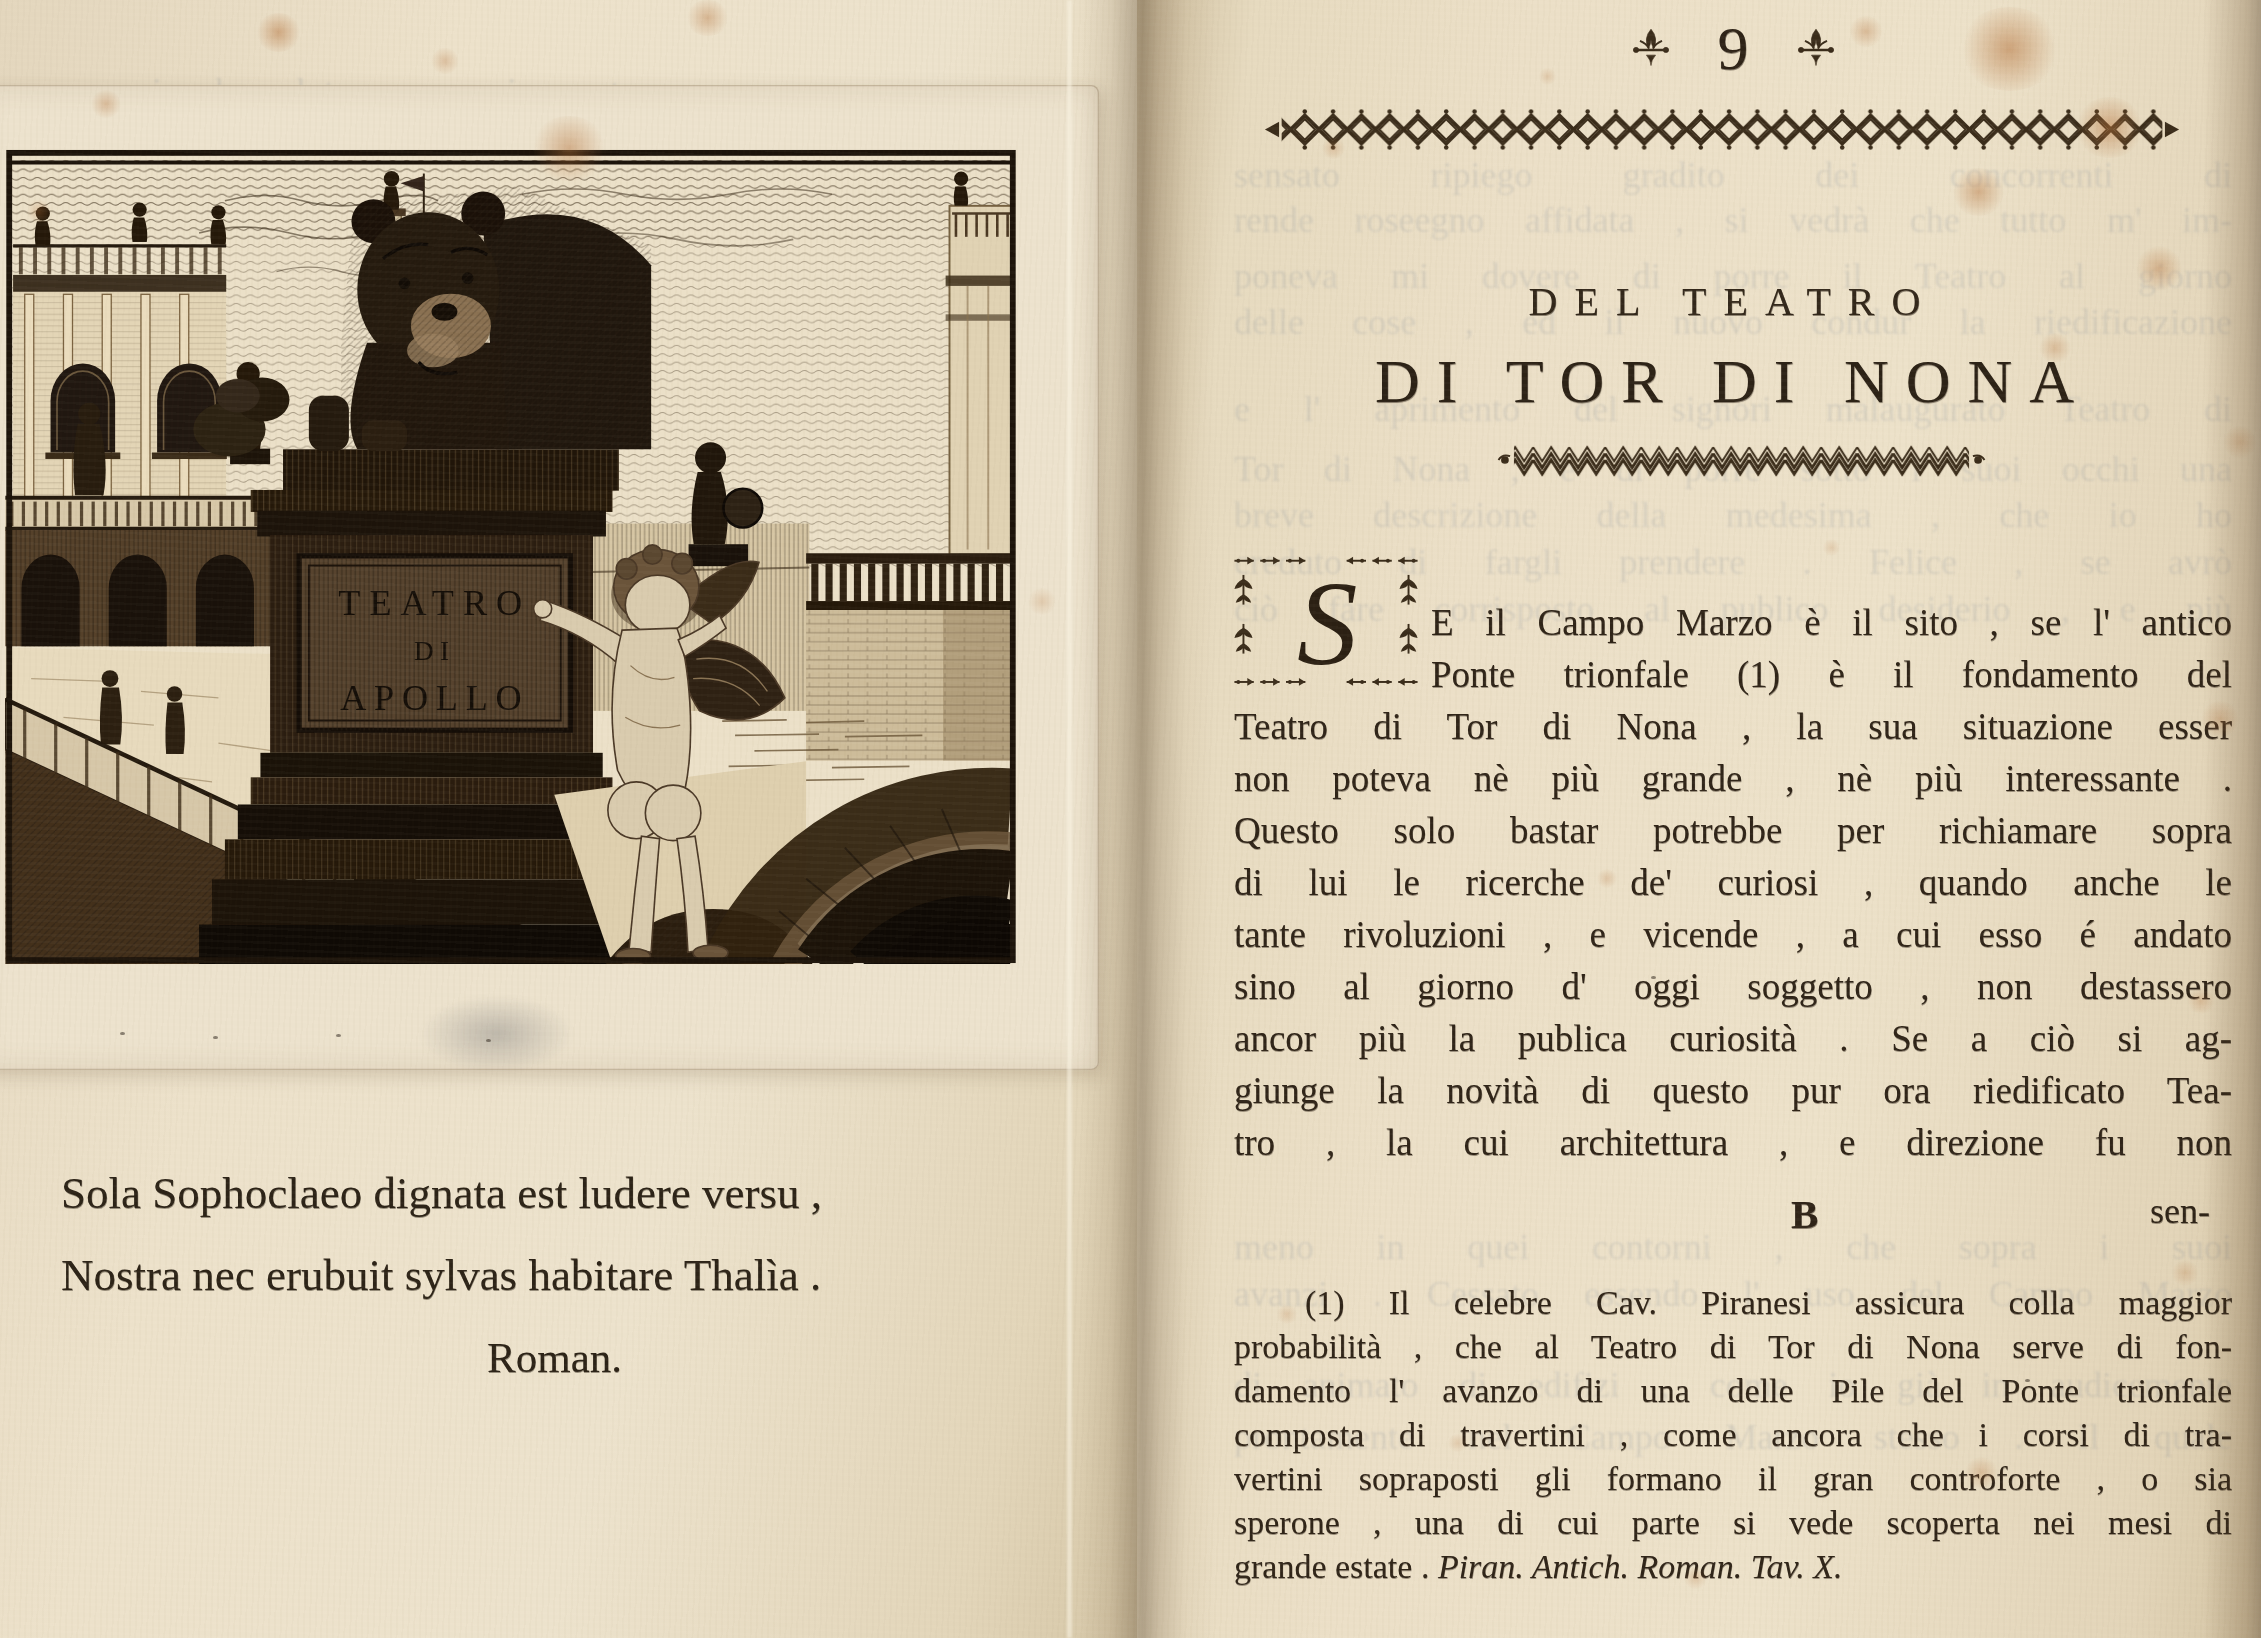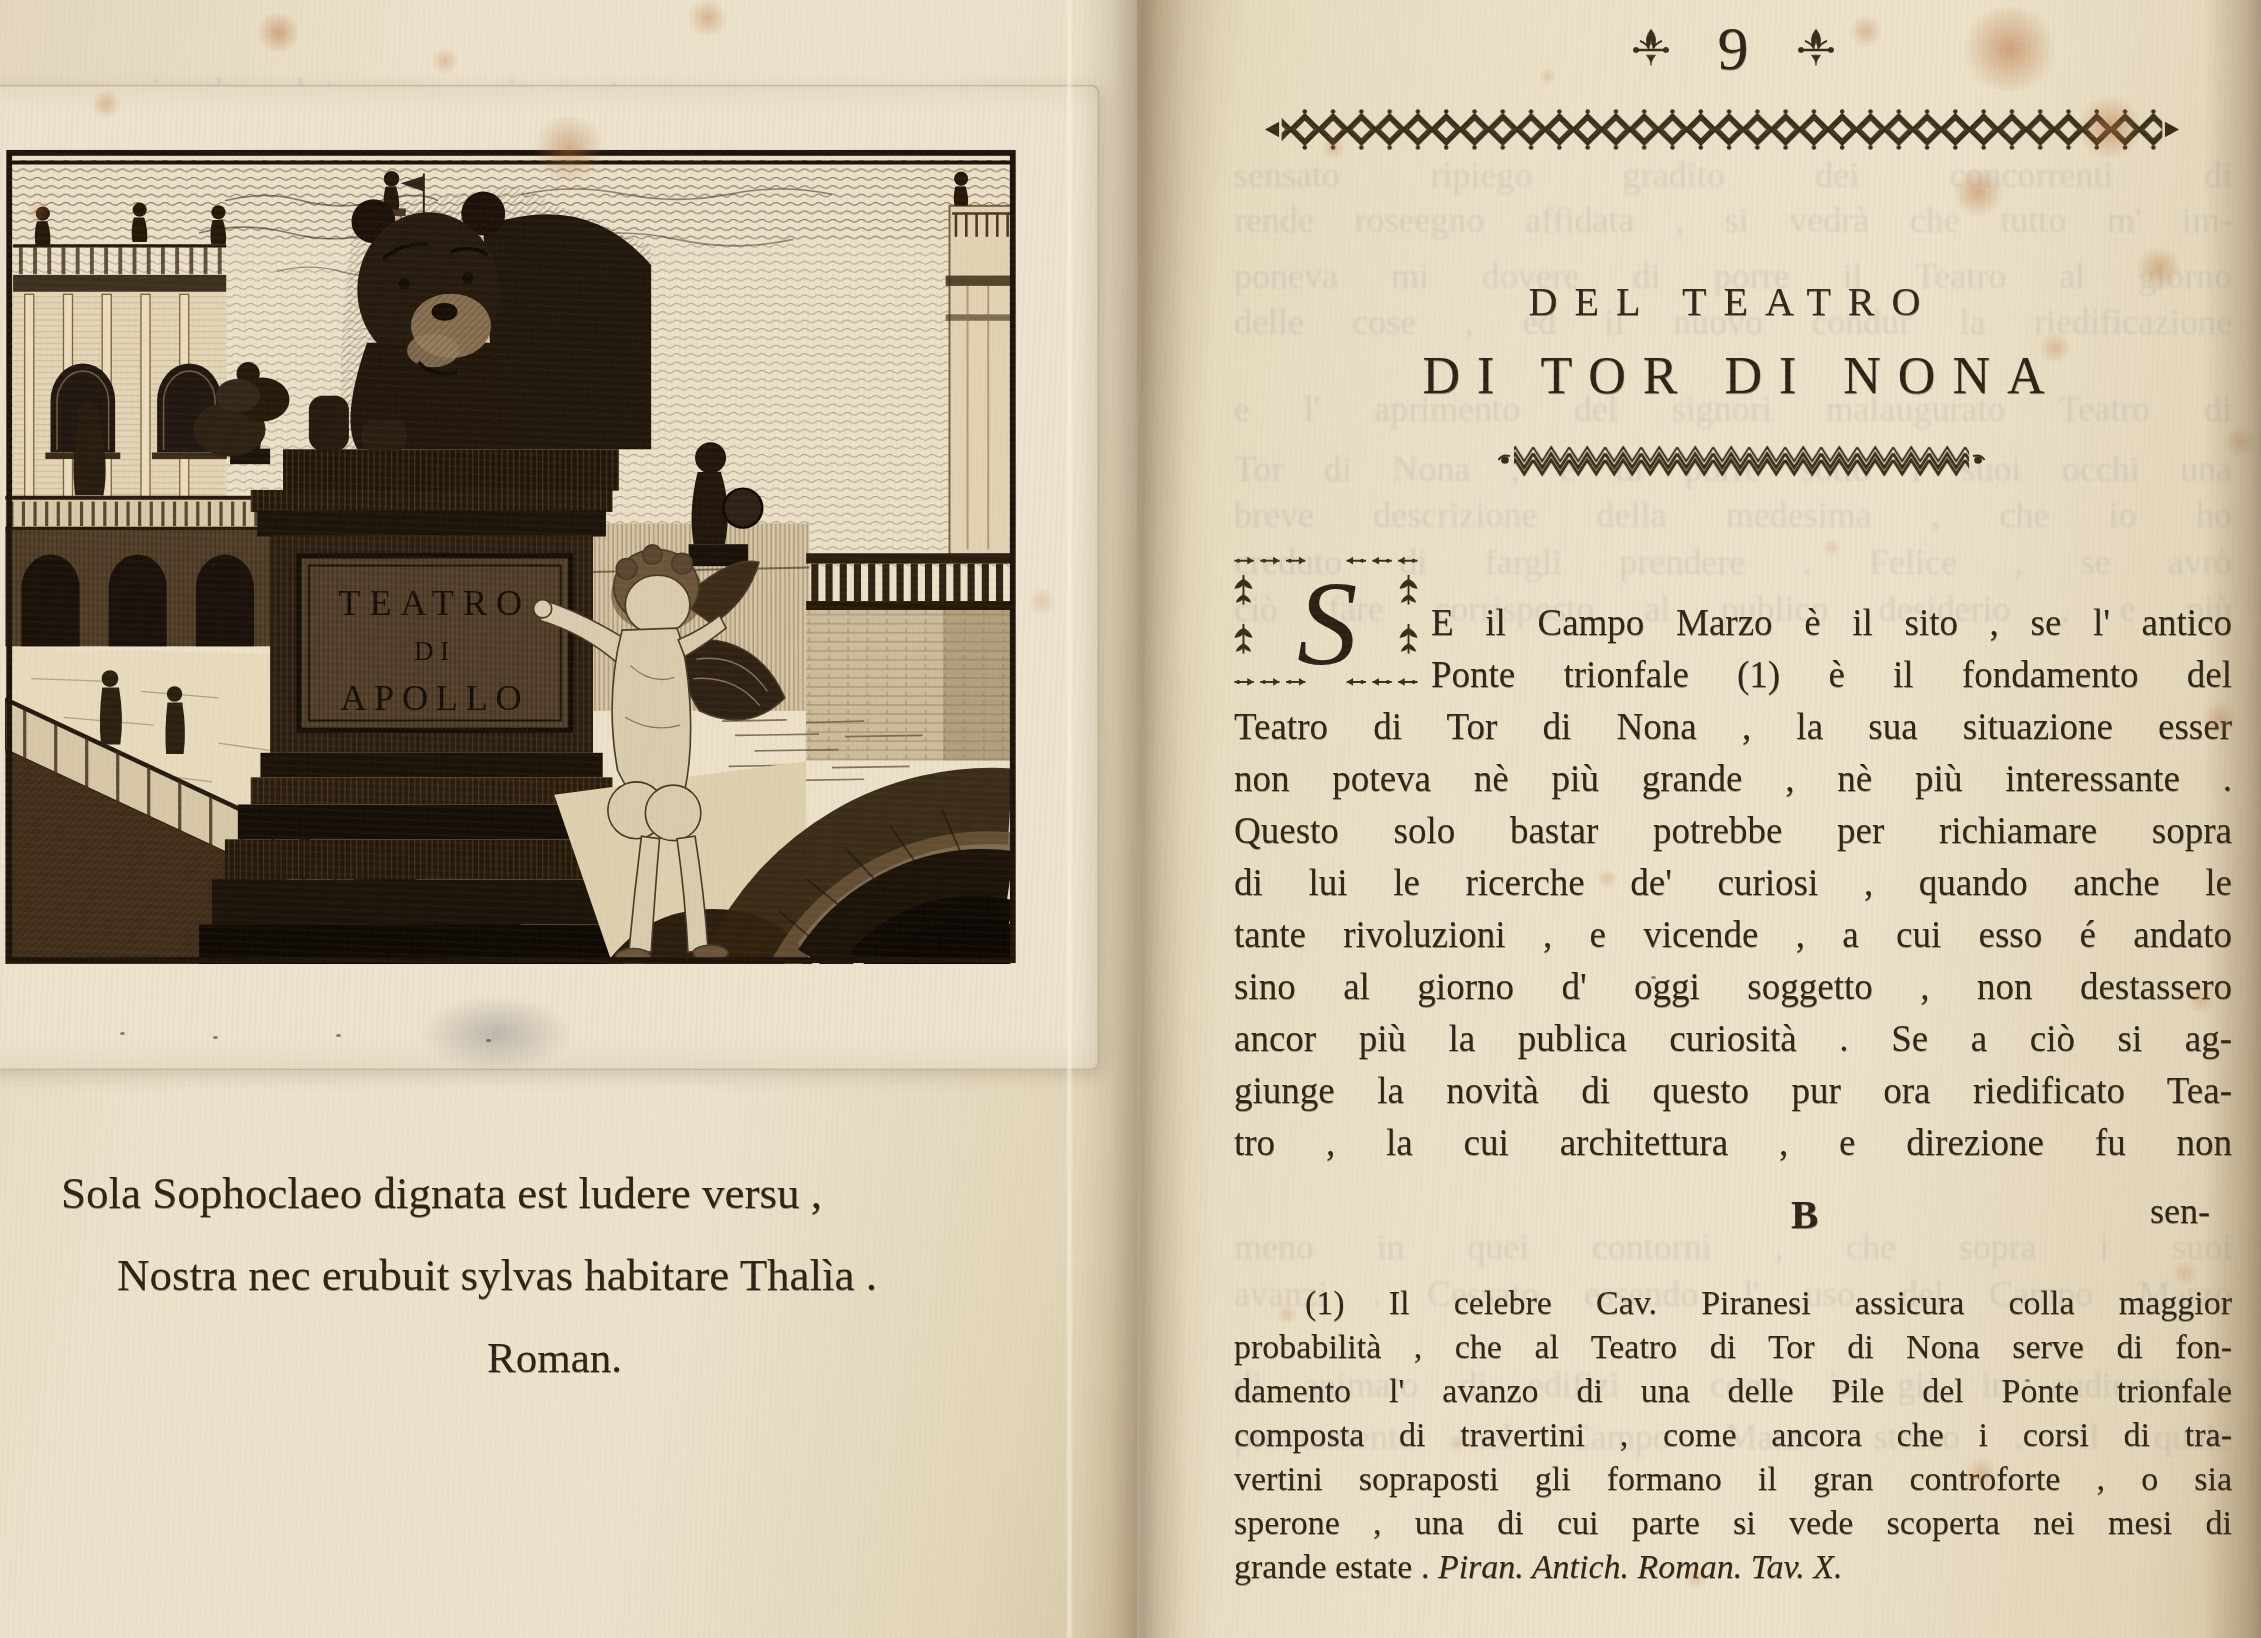--- a/index.html
+++ b/index.html
@@ -25,40 +25,40 @@
   .platemark{position:absolute;left:-23px;top:85px;width:1122px;height:985px;border-radius:7.8px;
     background:#ece2cd;
     box-shadow:inset 0 0 0 1.3px rgba(116,90,56,.28), inset 0 0 30px rgba(120,95,60,.14), 3.9px 5.2px 17px rgba(90,68,38,.18);}
   .engraving{position:absolute;left:5.2px;top:149px;}
   .smudge{position:absolute;left:419px;top:995px;width:155px;height:78px;filter:blur(2.6px);
     background:radial-gradient(ellipse at 50% 50%,rgba(80,82,90,.30),rgba(80,82,90,0) 70%);}
   .speck{position:absolute;width:4.5px;height:3.2px;border-radius:50%;background:#3a3026;opacity:.55;filter:blur(0.6px);}
   .quote{position:absolute;left:61px;top:1171px;width:872px;color:#2c2317;
     font-size:45px;line-height:45px;
     text-shadow:0.4px 0.5px 0.6px rgba(44,35,23,.45);}
-  .quote .qline2{margin-top:37px;text-align:center;}
+  .quote .qline2{margin-top:37px;}
   .quote .qattr{margin-top:37px;margin-left:426px;font-size:43px;}
 
   
   .ghost{position:absolute;color:#5e6e86;opacity:.14;filter:blur(1.2px);
     font-size:36px;white-space:nowrap;pointer-events:none;}
   .gjust{width:998px;text-align:justify;text-align-last:justify;white-space:normal;}
 
   
   .pagenum-row{position:absolute;left:97px;top:17px;width:998px;display:flex;
     justify-content:center;align-items:center;gap:43px;}
   .pagenum{font-size:62px;color:#2e2317;line-height:1;text-shadow:0.4px 0.5px 0.6px rgba(46,35,23,.5);}
   .chain{position:absolute;left:123px;top:107px;}
   .title1{position:absolute;left:97px;top:189px;width:998px;text-align:center;
     font-style:italic;font-weight:bold;font-size:50px;letter-spacing:2.6px;color:#2e2317;
     text-shadow:0.5px 0.6px 0.7px rgba(46,35,23,.5);}
   .title2{position:absolute;left:97px;top:278px;width:998px;text-align:center;
     font-size:40px;letter-spacing:17px;color:#32271a;text-shadow:0.4px 0.5px 0.6px rgba(46,35,23,.5);}
-  .title3{position:absolute;left:106px;top:346px;width:998px;text-align:center;
-    font-size:52px;letter-spacing:17px;color:#2c2216;text-shadow:0.5px 0.6px 0.8px rgba(46,35,23,.55);}
+  .title3{position:absolute;left:97px;top:346px;width:998px;text-align:center;
+    font-size:62px;letter-spacing:17px;color:#2c2216;text-shadow:0.5px 0.6px 0.8px rgba(46,35,23,.55);}
   .zigzag{position:absolute;left:359px;top:442px;}
   .body{position:absolute;left:97px;top:597px;width:998px;color:#2f2418;
     font-size:37px;text-shadow:0.4px 0.5px 0.6px rgba(47,36,24,.42);}
   .tline{line-height:52px;text-align:justify;text-align-last:justify;}
   .tline.indent{margin-left:197px;}
   .dropframe{position:absolute;left:92px;top:553px;}
   .sigrow{position:absolute;left:97px;top:1190px;width:998px;height:52px;color:#2f2418;}
   .sig-b{position:absolute;left:557px;font-size:41px;font-weight:bold;text-shadow:0.5px 0.6px 0.6px rgba(47,36,24,.5);}
   .catchword{position:absolute;right:22px;font-size:36px;text-shadow:0.4px 0.5px 0.6px rgba(47,36,24,.45);}
   .footnote{position:absolute;left:97px;top:1281px;width:998px;color:#2f2418;

